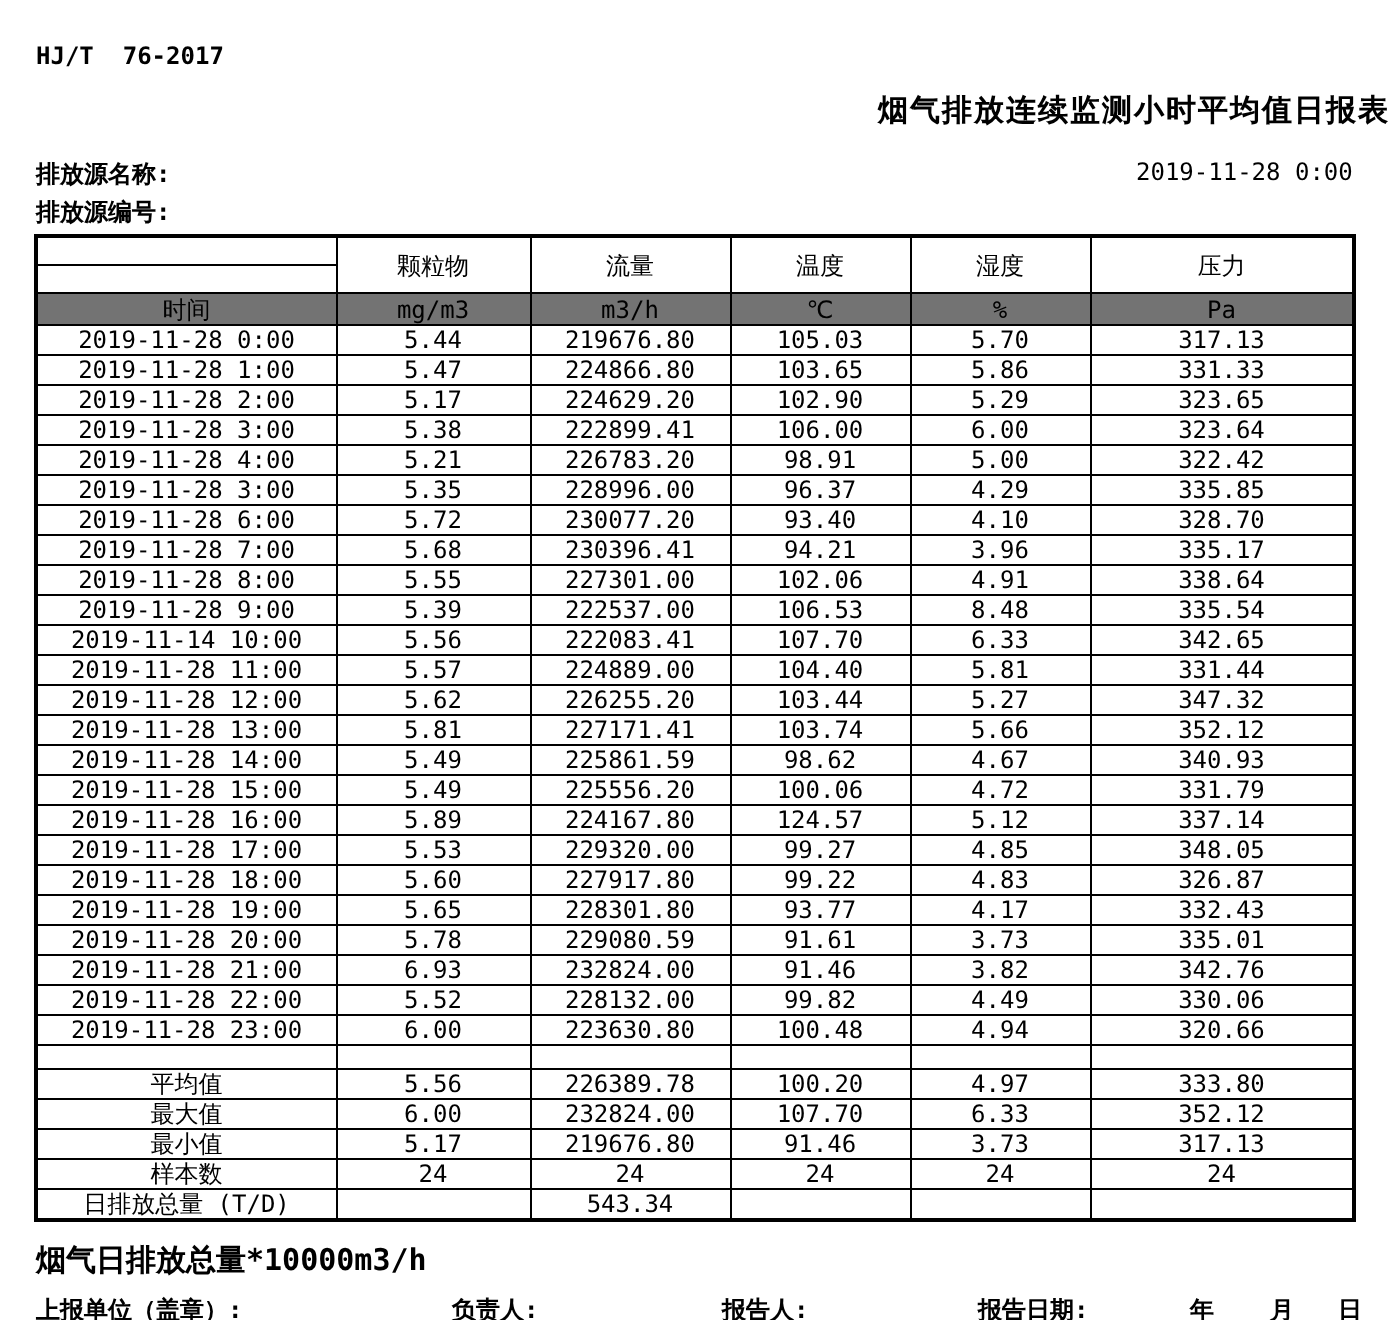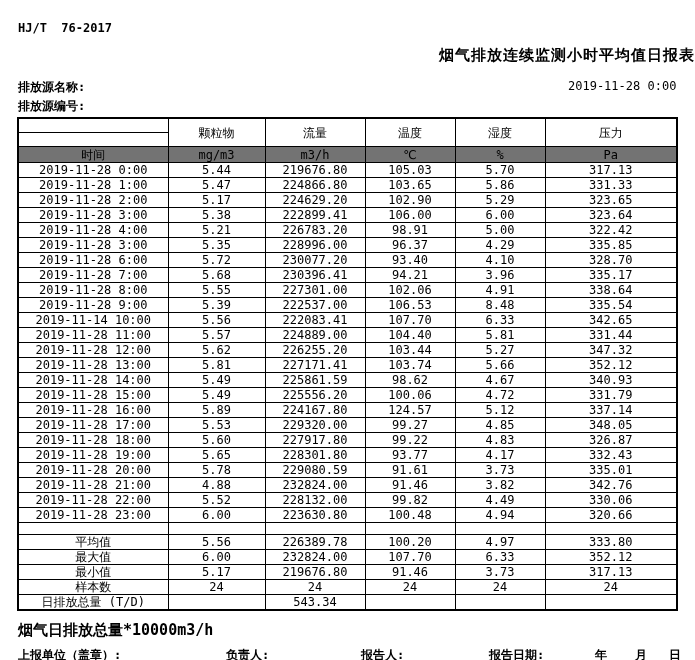--- a/index.html
+++ b/index.html
@@ -239,21 +239,21 @@
       <tr>
         <td>2019-11-28 20:00</td>
         <td>5.78</td>
         <td>229080.59</td>
         <td>91.61</td>
         <td>3.73</td>
         <td>335.01</td>
       </tr>
       <tr>
         <td>2019-11-28 21:00</td>
-        <td>4.88</td>
+        <td>6.93</td>
         <td>232824.00</td>
         <td>91.46</td>
         <td>3.82</td>
         <td>342.76</td>
       </tr>
       <tr>
         <td>2019-11-28 22:00</td>
         <td>5.52</td>
         <td>228132.00</td>
         <td>99.82</td>

